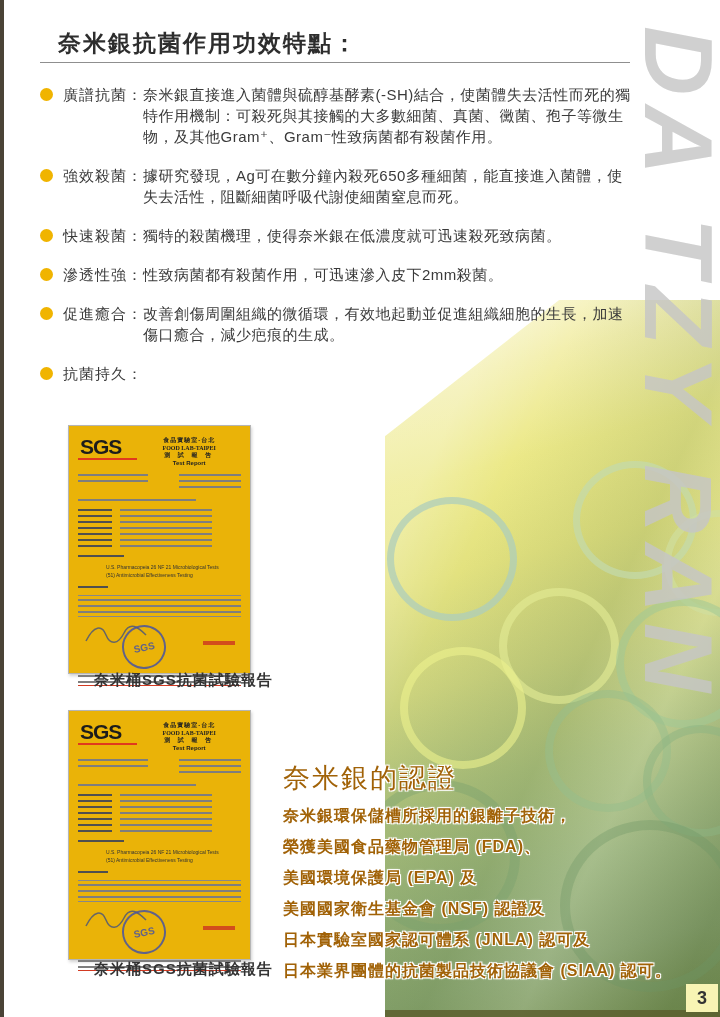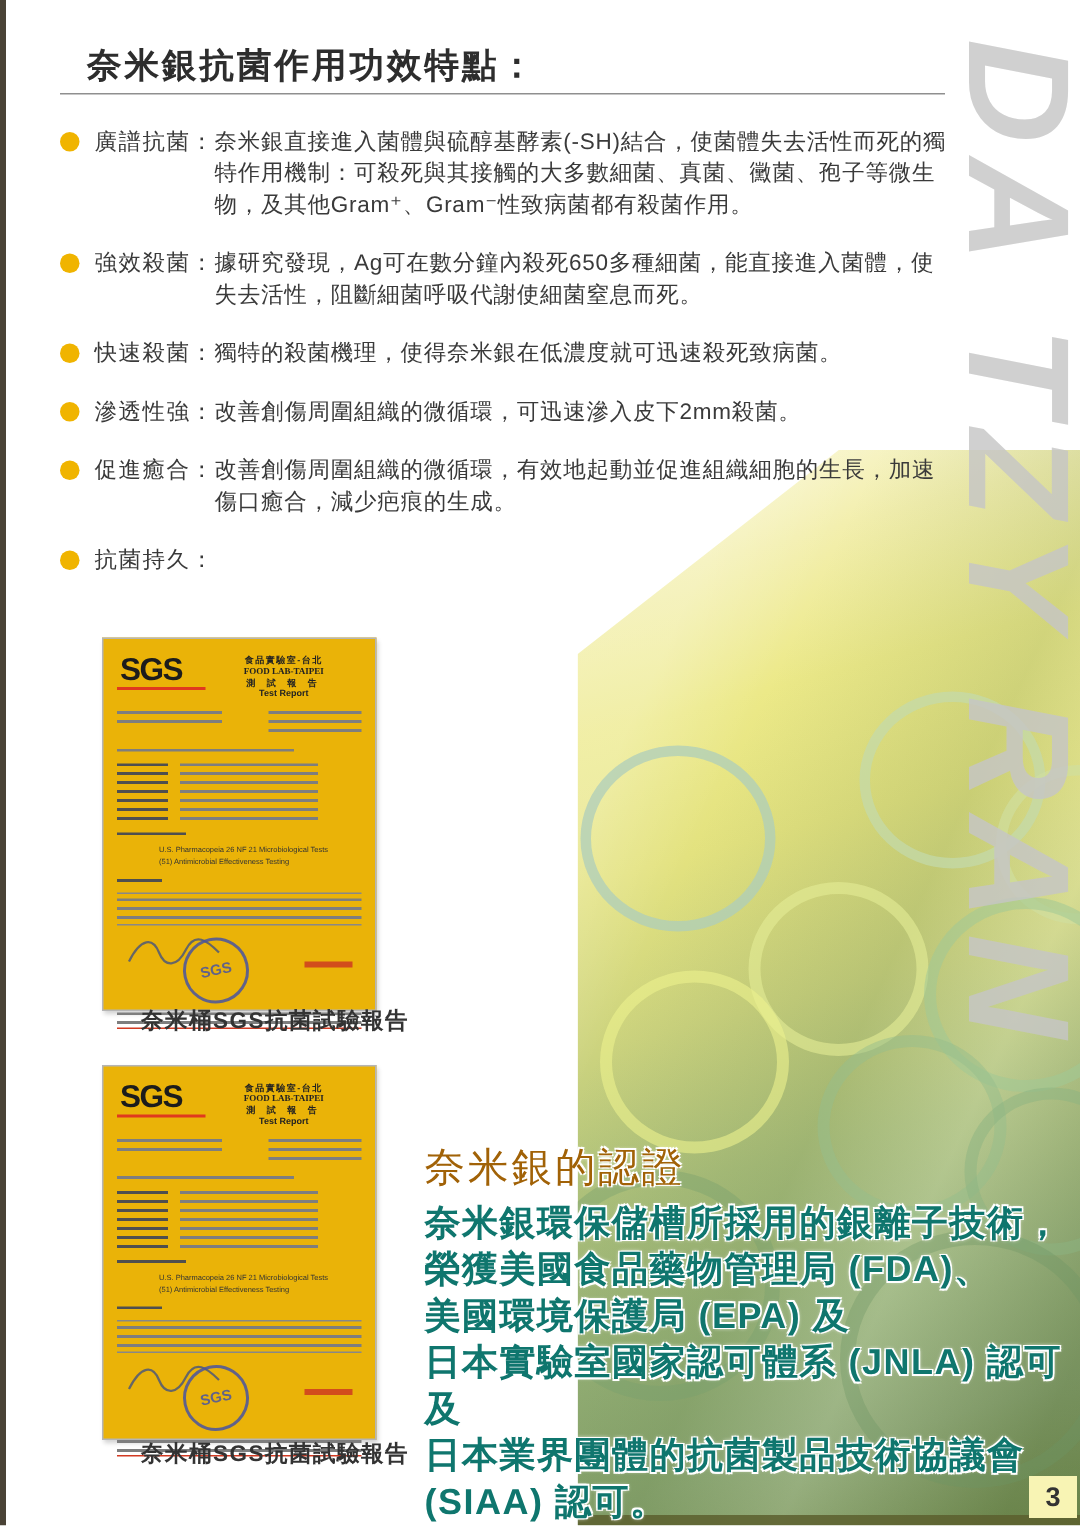--- a/index.html
+++ b/index.html
@@ -80,21 +80,21 @@
   .footer-lines{width:100%;height:8px;margin-top:2px;}
   .footer-red{width:100%;height:1px;background:#d23a22;margin-top:2px;}
   .cert-caption{position:absolute;left:94px;font-size:15px;font-weight:bold;color:#333;letter-spacing:1px;text-align:right;}
   .cap1{top:671px;}
   .cap2{top:960px;}
 
   
   .cert-section{position:absolute;left:283px;top:760px;width:432px;}
   .cs-title{font-size:27px;font-weight:normal;color:#a16207;letter-spacing:2px;margin-bottom:4px;
             text-shadow:0 0 3px #fff,1px 1px 0 #fff,-1px -1px 0 #fff,1px -1px 0 #fff,-1px 1px 0 #fff;}
-  .cs-line{font-size:24px;font-weight:bold;color:#0f766e;line-height:31px;letter-spacing:1px;
+  .cs-line{font-size:16px;font-weight:bold;color:#a16207;line-height:31px;letter-spacing:1px;
            text-shadow:0 0 3px #fff,1px 1px 0 #fff,-1px -1px 0 #fff,1px -1px 0 #fff,-1px 1px 0 #fff;}
 
   
   .page-no{position:absolute;left:686px;top:984px;width:32px;height:28px;background:#f8f4b4;
            display:flex;align-items:center;justify-content:center;font-size:18px;font-weight:bold;color:#333;}
 </style>
 </head>
 <body>
 
 <div class="photo">
@@ -130,21 +130,21 @@
     <span class="f-text">據研究發現，Ag可在數分鐘內殺死650多種細菌，能直接進入菌體，使失去活性，阻斷細菌呼吸代謝使細菌窒息而死。</span>
   </div>
   <div class="feature">
     <span class="dot"></span>
     <span class="f-label">快速殺菌：</span>
     <span class="f-text">獨特的殺菌機理，使得奈米銀在低濃度就可迅速殺死致病菌。</span>
   </div>
   <div class="feature">
     <span class="dot"></span>
     <span class="f-label">滲透性強：</span>
-    <span class="f-text">改善創傷周圍組織的微循環，可迅速滲入皮下2mm殺菌。</span>
+    <span class="f-text">性致病菌都有殺菌作用，可迅速滲入皮下2mm殺菌。</span>
   </div>
   <div class="feature">
     <span class="dot"></span>
     <span class="f-label">促進癒合：</span>
     <span class="f-text">改善創傷周圍組織的微循環，有效地起動並促進組織細胞的生長，加速傷口癒合，減少疤痕的生成。</span>
   </div>
   <div class="feature">
     <span class="dot"></span>
     <span class="f-label">抗菌持久：</span>
   </div>
@@ -222,17 +222,18 @@
   <div class="tl footer-lines"></div>
   <div class="footer-red"></div>
 </div>
 <div class="cert-caption cap2">奈米桶SGS抗菌試驗報告</div>
 
 <div class="cert-section">
   <div class="cs-title">奈米銀的認證</div>
   <div class="cs-line">奈米銀環保儲槽所採用的銀離子技術，</div>
   <div class="cs-line">榮獲美國食品藥物管理局 (FDA)、</div>
   <div class="cs-line">美國環境保護局 (EPA) 及</div>
+  <div class="cs-line">美國國家衛生基金會 (NSF) 認證及</div>
   <div class="cs-line">日本實驗室國家認可體系 (JNLA) 認可及</div>
   <div class="cs-line">日本業界團體的抗菌製品技術協議會 (SIAA) 認可。</div>
 </div>
 
 <div class="page-no">3</div>
 
 </body></html>

